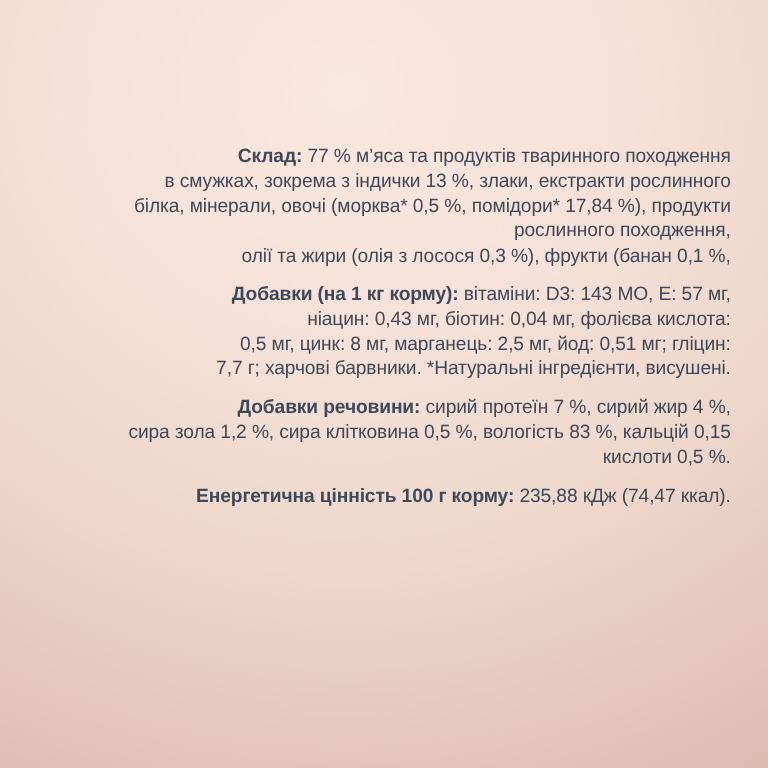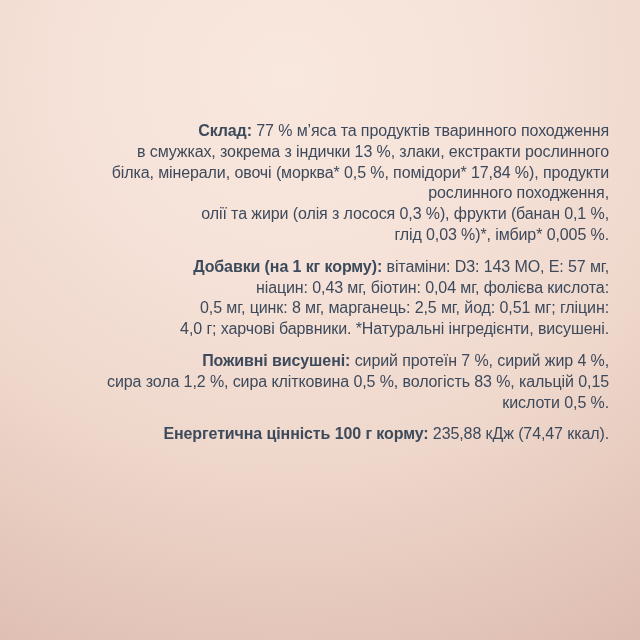--- a/index.html
+++ b/index.html
@@ -50,36 +50,35 @@
 
   <p class="para">
     <span class="line">
       <b>Склад:</b>
       <span>77 % м’яса та продуктів тваринного походження</span>
     </span>
     <span class="line">в смужках, зокрема з індички 13 %, злаки, екстракти рослинного</span>
     <span class="line">білка, мінерали, овочі (морква* 0,5 %, помідори* 17,84 %), продукти</span>
     <span class="line">рослинного походження,</span>
     <span class="line">олії та жири (олія з лосося 0,3 %), фрукти (банан 0,1 %,</span>
-    <span class="line">глід 0,03 %)*, імбир* 0,005 %.</span>
   </p>
 
   <p class="para">
     <span class="line">
       <b>Добавки (на 1 кг корму):</b>
       <span>вітаміни: D3: 143 МО, Е: 57 мг,</span>
     </span>
     <span class="line">ніацин: 0,43 мг, біотин: 0,04 мг, фолієва кислота:</span>
     <span class="line">0,5 мг, цинк: 8 мг, марганець: 2,5 мг, йод: 0,51 мг; гліцин:</span>
-    <span class="line">4,0 г; харчові барвники. *Натуральні інгредієнти, висушені.</span>
+    <span class="line">7,7 г; харчові барвники. *Натуральні інгредієнти, висушені.</span>
   </p>
 
   <p class="para">
     <span class="line">
-      <b>Поживні висушені:</b>
+      <b>Добавки речовини:</b>
       <span>сирий протеїн 7 %, сирий жир 4 %,</span>
     </span>
     <span class="line">сира зола 1,2 %, сира клітковина 0,5 %, вологість 83 %, кальцій 0,15</span>
     <span class="line">кислоти 0,5 %.</span>
   </p>
 
   <p class="para">
     <span class="line">
       <b>Енергетична цінність 100 г корму:</b>
       <span>235,88 кДж (74,47 ккал).</span>

